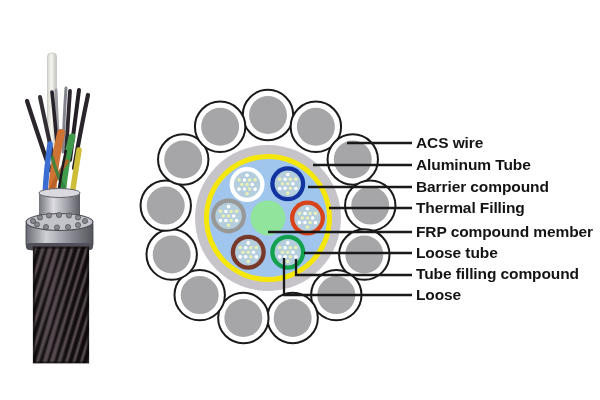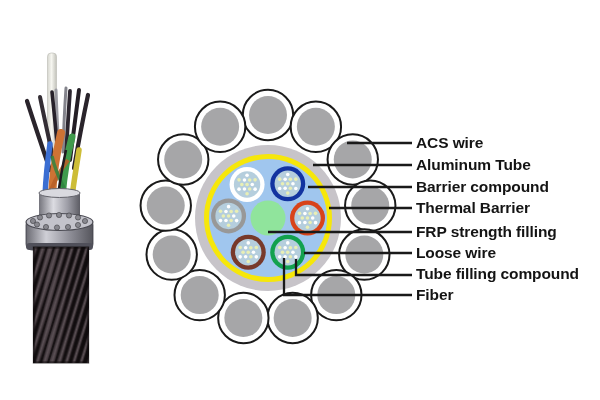--- a/index.html
+++ b/index.html
@@ -277,19 +277,19 @@
         <polyline points="304,253 412,253" fill="none" stroke="#1a1a1a" stroke-width="2.3"></polyline>
         <polyline points="296,259 296,275 412,275" fill="none" stroke="#1a1a1a" stroke-width="2.3"></polyline>
         <polyline points="284,258 284,295 412,295" fill="none" stroke="#1a1a1a" stroke-width="2.3"></polyline>
       </g>
   </svg>
 
   <div>
     <div class="part-label" style="top:143px">ACS wire</div>
     <div class="part-label" style="top:165px">Aluminum Tube</div>
     <div class="part-label" style="top:187px">Barrier compound</div>
-    <div class="part-label" style="top:208px">Thermal Barrier</div>
-    <div class="part-label" style="top:232px">FRP strength filling</div>
-    <div class="part-label" style="top:253px">Loose wire</div>
+    <div class="part-label" style="top:208px">Thermal Filling</div>
+    <div class="part-label" style="top:232px">FRP compound member</div>
+    <div class="part-label" style="top:253px">Loose tube</div>
     <div class="part-label" style="top:274px">Tube filling compound</div>
-    <div class="part-label" style="top:295px">Fiber</div>
+    <div class="part-label" style="top:295px">Loose</div>
   </div>
 </div>
 
 </body></html>

